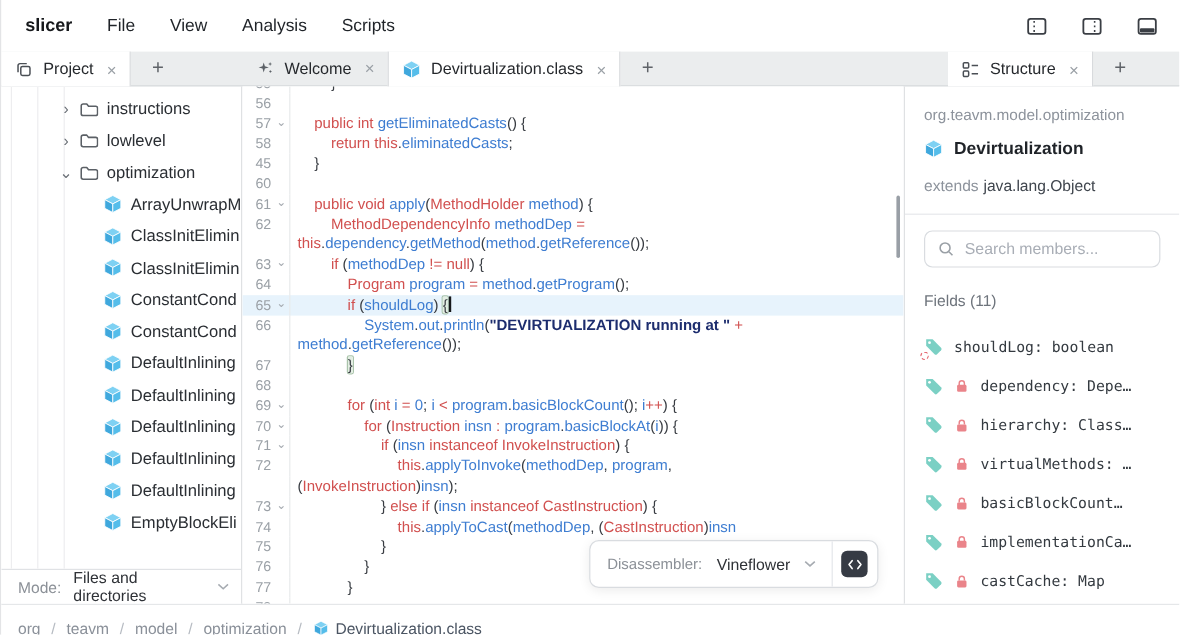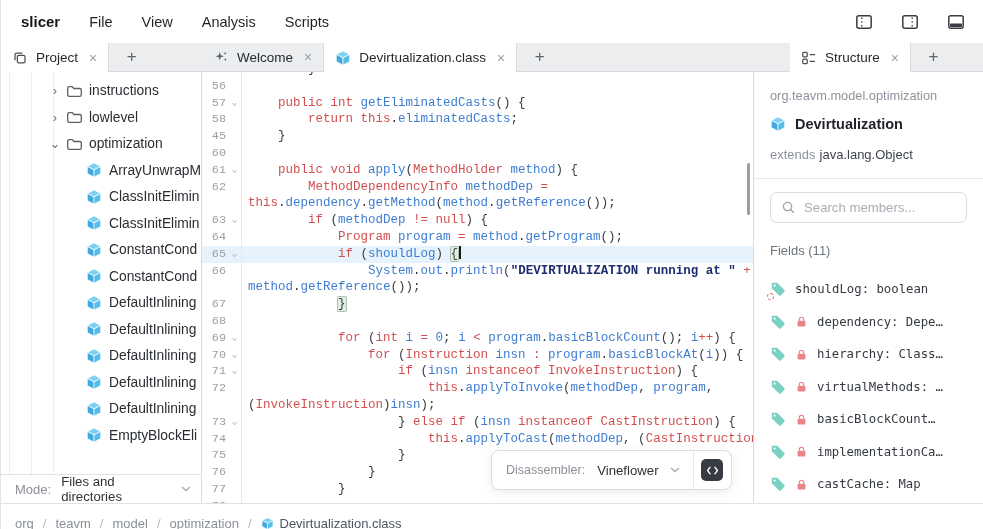--- a/index.html
+++ b/index.html
@@ -37,21 +37,21 @@
   .trow .chev{width:12px;margin-right:5px;color:#6b7077;font-size:13px;text-align:center}
   .t-folder .tlabel{margin-left:7px}
   .partial{margin-top:-21px}
   .modebar{height:29px;flex:none;border-top:1px solid #e0e2e5;display:flex;align-items:center;padding:0 10px 0 14px;gap:10px;background:#fff}
   .mode-label{font-size:13px;color:#8b9097}
   .mode-value{font-size:13.2px;color:#2f3237}
   .modebar .ic{margin-left:auto}
   
   .editor{flex:1;position:relative;overflow:hidden;background:#fff}
   .code-scroll{margin-top:-11px}
-  .crow{display:flex;height:16.8px;line-height:16.8px;font-family:Liberation Mono, monospace;font-size:12.5px;white-space:pre}
+  .crow{display:flex;height:16.8px;line-height:16.8px;font-family:Liberation Sans, sans-serif;font-size:12.5px;white-space:pre}
   .crow.hl{background:#e7f3fc}
   .g{width:40px;flex:none;display:flex;border-right:1px solid #e8eaec}
   .num{flex:1;text-align:right;color:#9aa0a6;font-size:11.8px;padding-right:2px}
   .fold{width:13px;color:#a6abb1;font-size:10px;text-align:center}
   .codeln{padding-left:6px}
   .tk-k{color:#d1504f}
   .tk-b{color:#3e7dd1}
   .tk-p{color:#383c42}
   .tk-s{color:#1d2d6e;font-weight:700}
   .tk-m{color:#383c42;background:#e3eee3;box-shadow:0 0 0 1px #a9c3aa;border-radius:1px}

